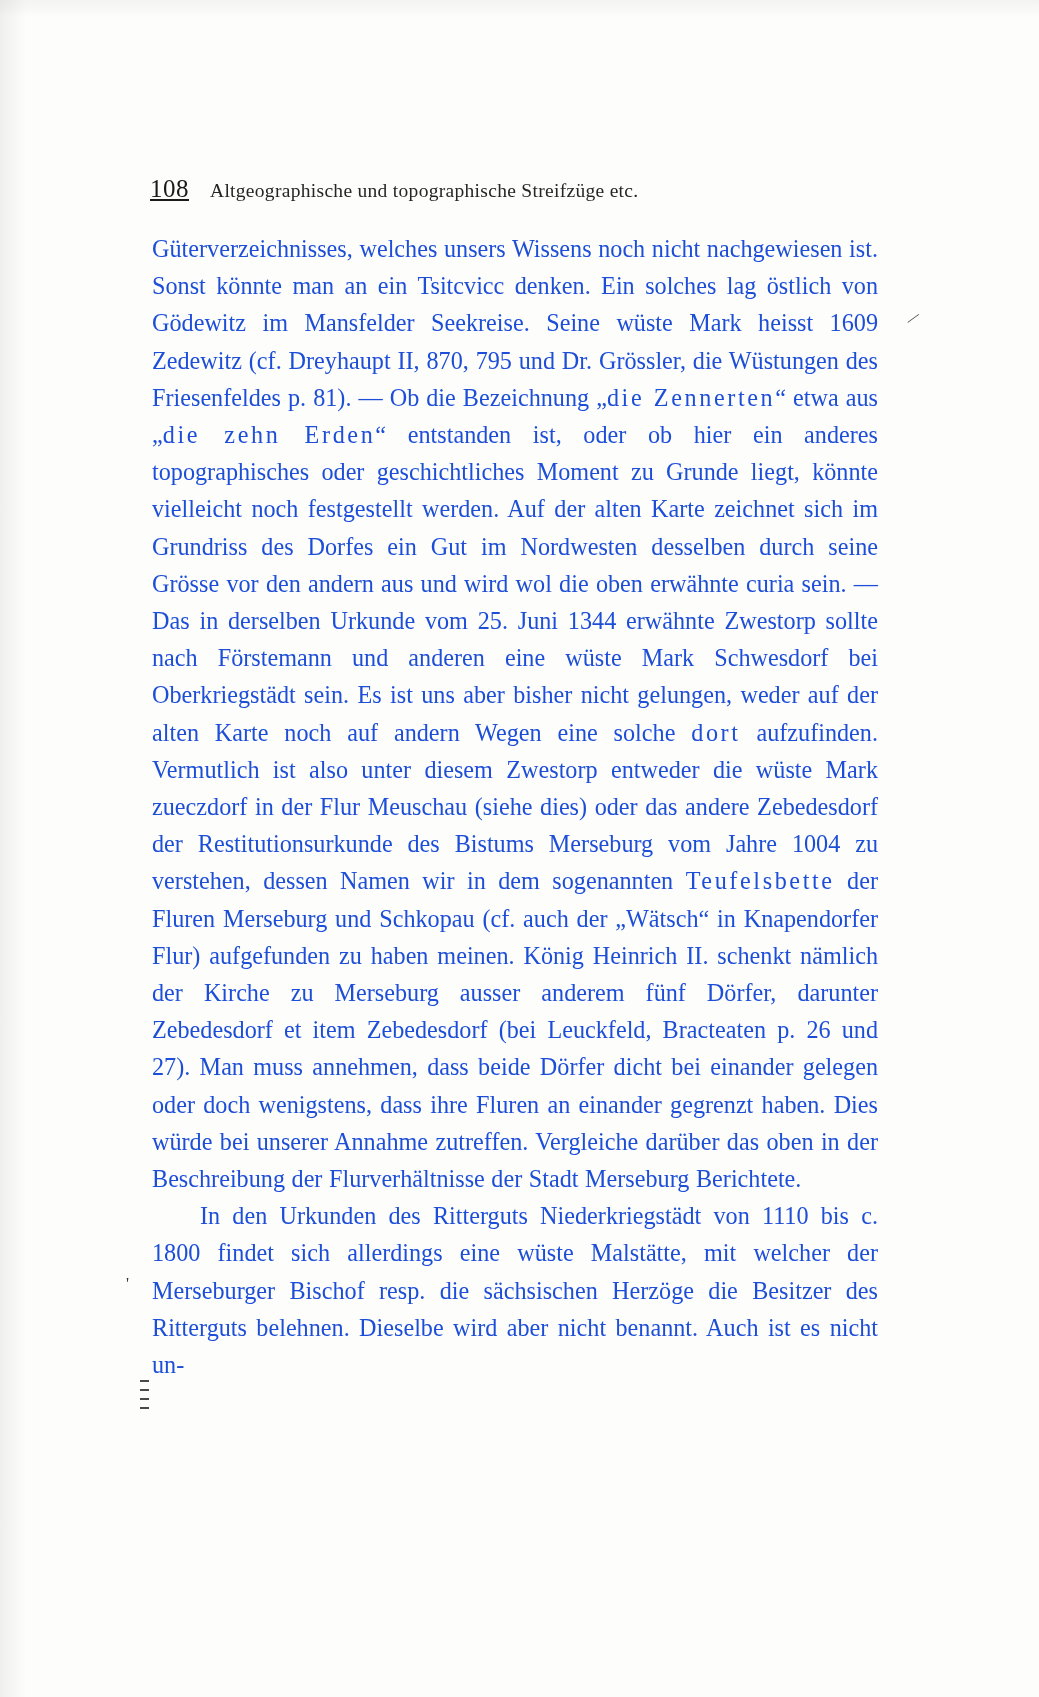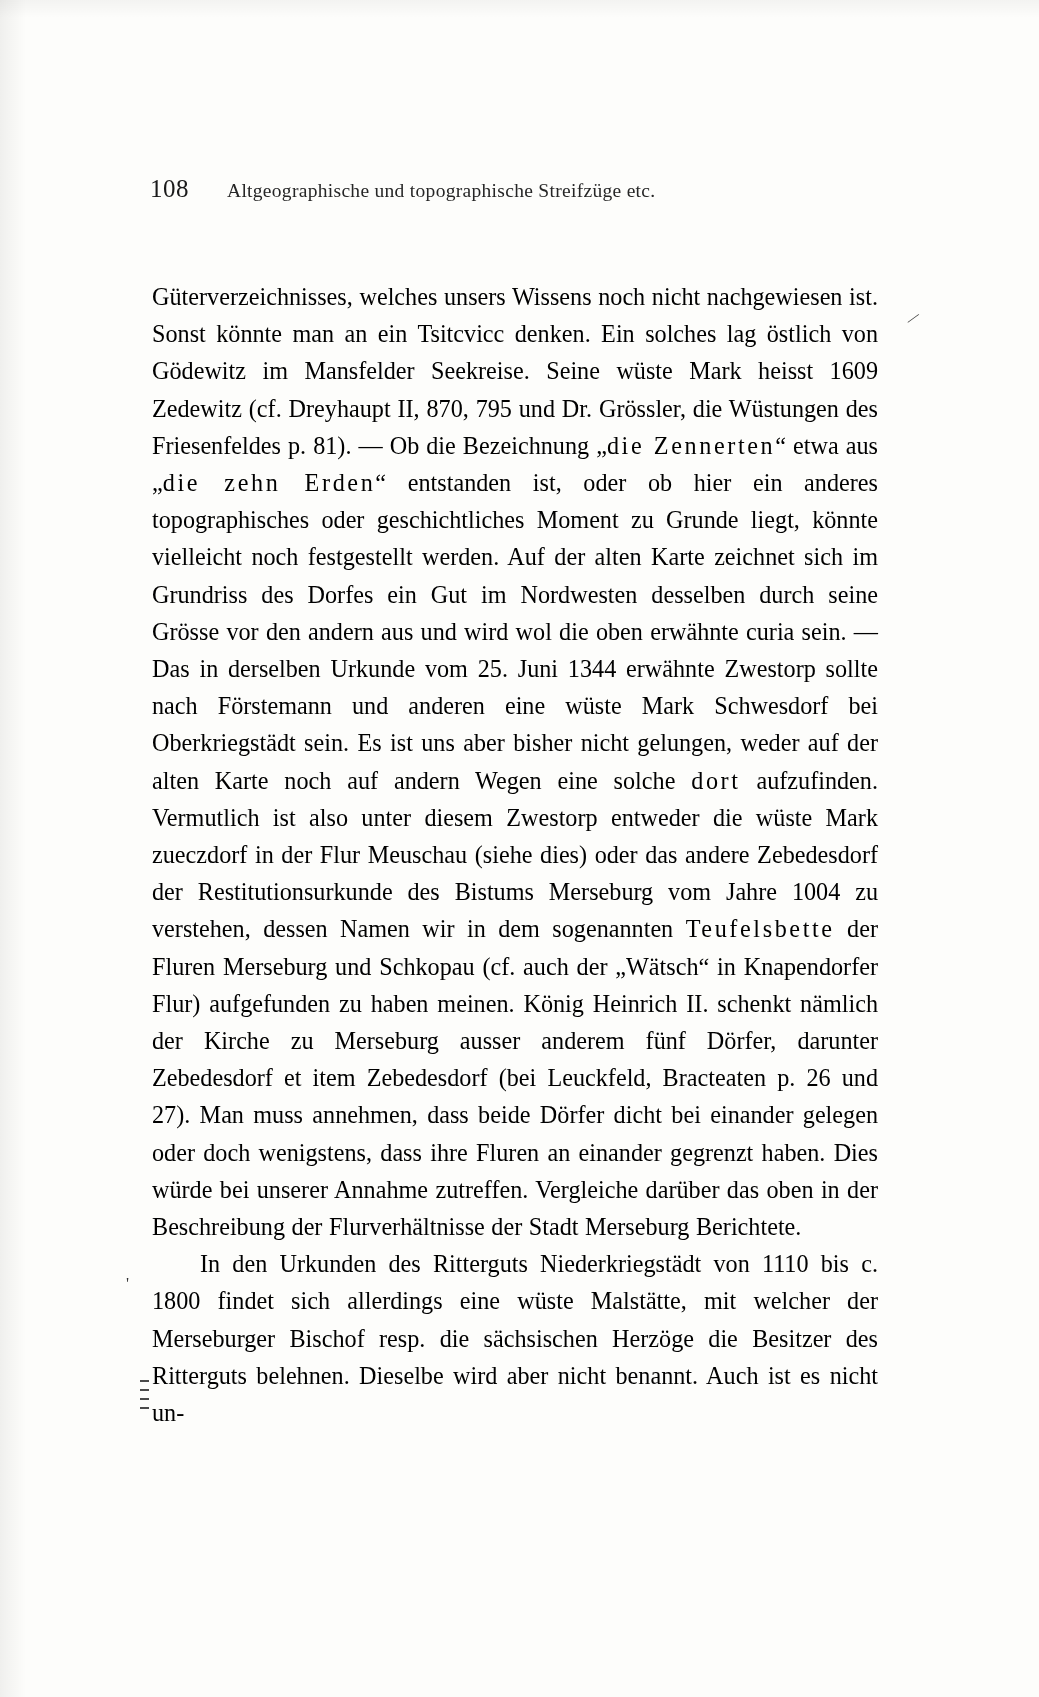--- a/index.html
+++ b/index.html
@@ -29,42 +29,42 @@
     top: 175px;
     width: 740px;
     display: flex;
     align-items: baseline;
   }
   .folio {
     font-size: 25px;
     letter-spacing: 0.5px;
     color: #1a1a1a;
     font-family: "Liberation Serif", serif;
+    text-decoration: underline;
   }
   .running-title {
-    margin-left: 38px;
+    margin-left: 21px;
     font-size: 19.5px;
     letter-spacing: 0.3px;
     color: #262626;
     font-family: "Liberation Serif", serif;
     white-space: nowrap;
   }
   .body-text {
     position: absolute;
     left: 152px;
     top: 230px;
     width: 726px;
     font-size: 24.2px;
     line-height: 37.2px;
     text-align: justify;
     text-justify: inter-word;
-    color: #000000;
+    color: #1d4ed8;
     font-family: "Liberation Serif", serif;
     word-spacing: 0.5px;
-    margin-top: 48px;
   }
   .body-text p {
     margin: 0;
   }
   .body-text p.indent {
     text-indent: 48px;
   }
   .sp {
     letter-spacing: 2.6px;
   }

